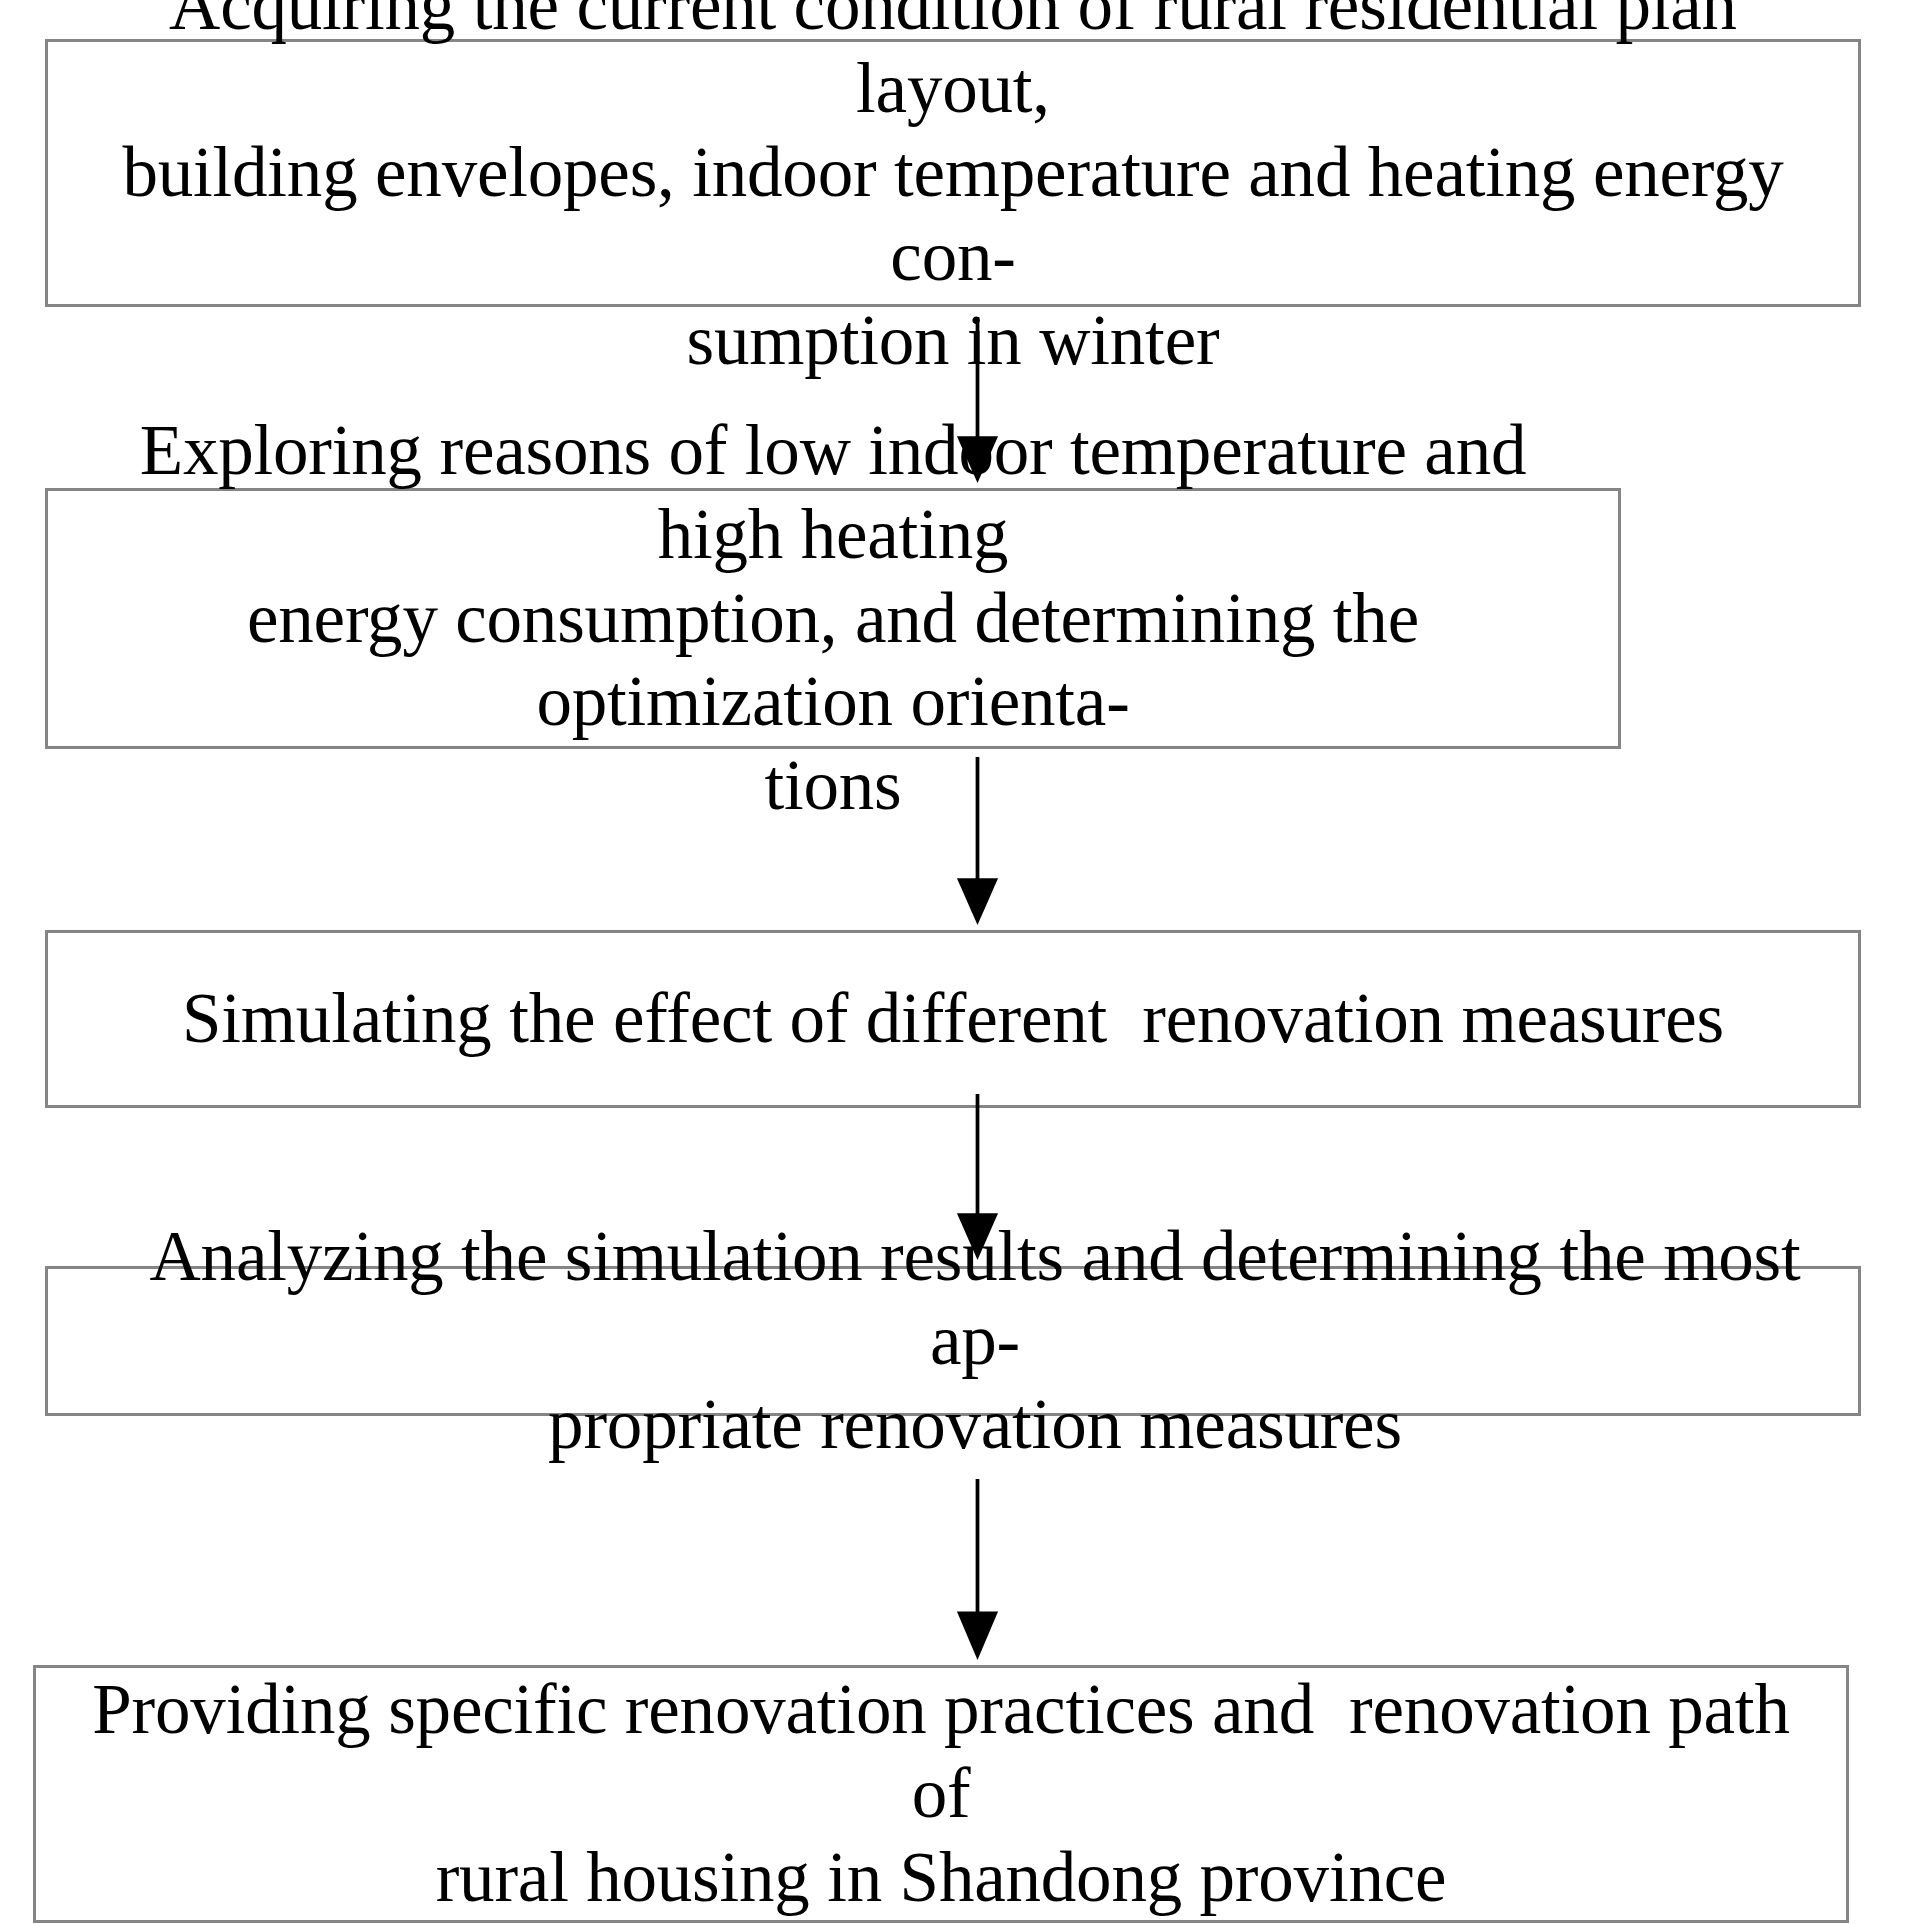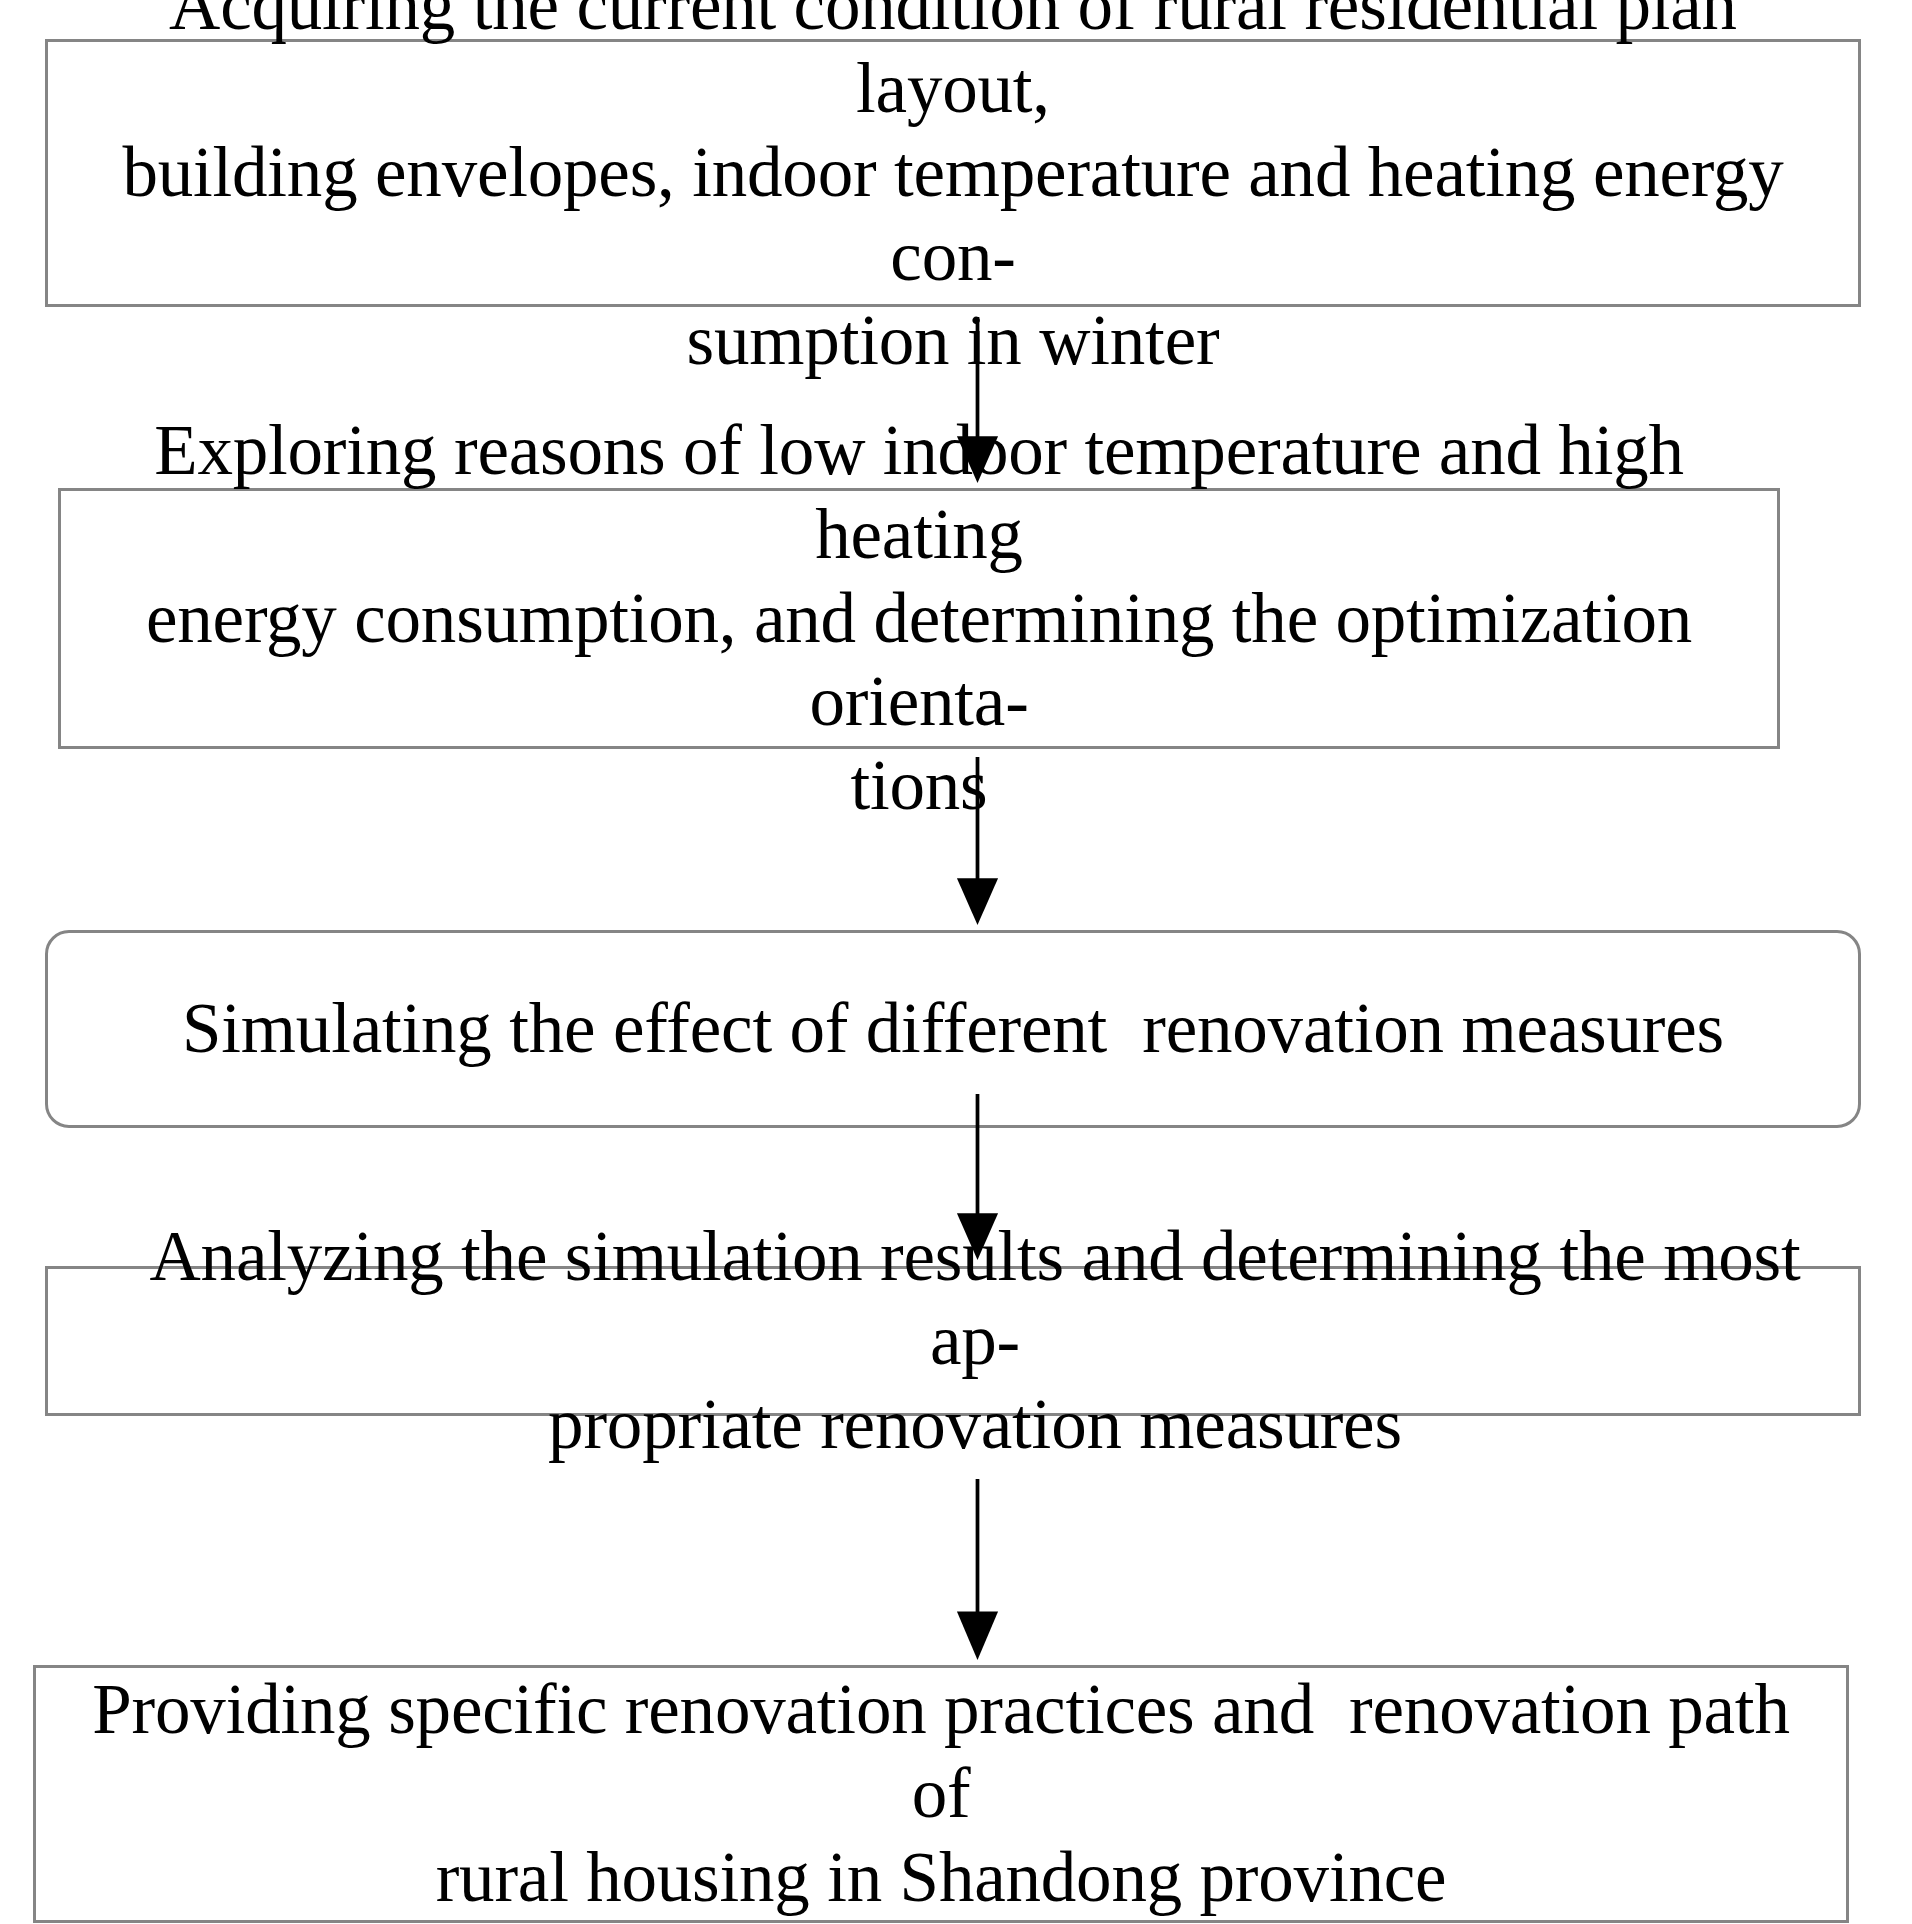--- a/index.html
+++ b/index.html
@@ -34,22 +34,22 @@
     font-family: "Liberation Serif", "DejaVu Serif", serif;
     font-size: 71px;
     line-height: 1.18;
     letter-spacing: -0.2px;
     white-space: pre-wrap;
     padding: 0 24px;
     box-sizing: border-box;
   }
   
   .box-1 { left: 45px;  top: 39px;   width: 1816px; height: 268px; }
-  .box-2 { left: 58px;  top: 488px;  width: 1722px; height: 261px; }
-  .box-3 { left: 45px;  top: 930px;  width: 1816px; height: 198px; border-radius: 24px; }
+  .box-2 { left: 45px;  top: 488px;  width: 1576px; height: 261px; }
+  .box-3 { left: 45px;  top: 930px;  width: 1816px; height: 178px; }
   .box-4 { left: 45px;  top: 1266px; width: 1816px; height: 150px; padding-left: 44px; }
   .box-5 { left: 33px;  top: 1665px; width: 1816px; height: 258px; }
 
   .flow-arrow {
     position: absolute;
     left: 956px;
     width: 43px;
   }
   .arrow-1 { top: 317px;  height: 166px; }
   .arrow-2 { top: 757px;  height: 168px; }

